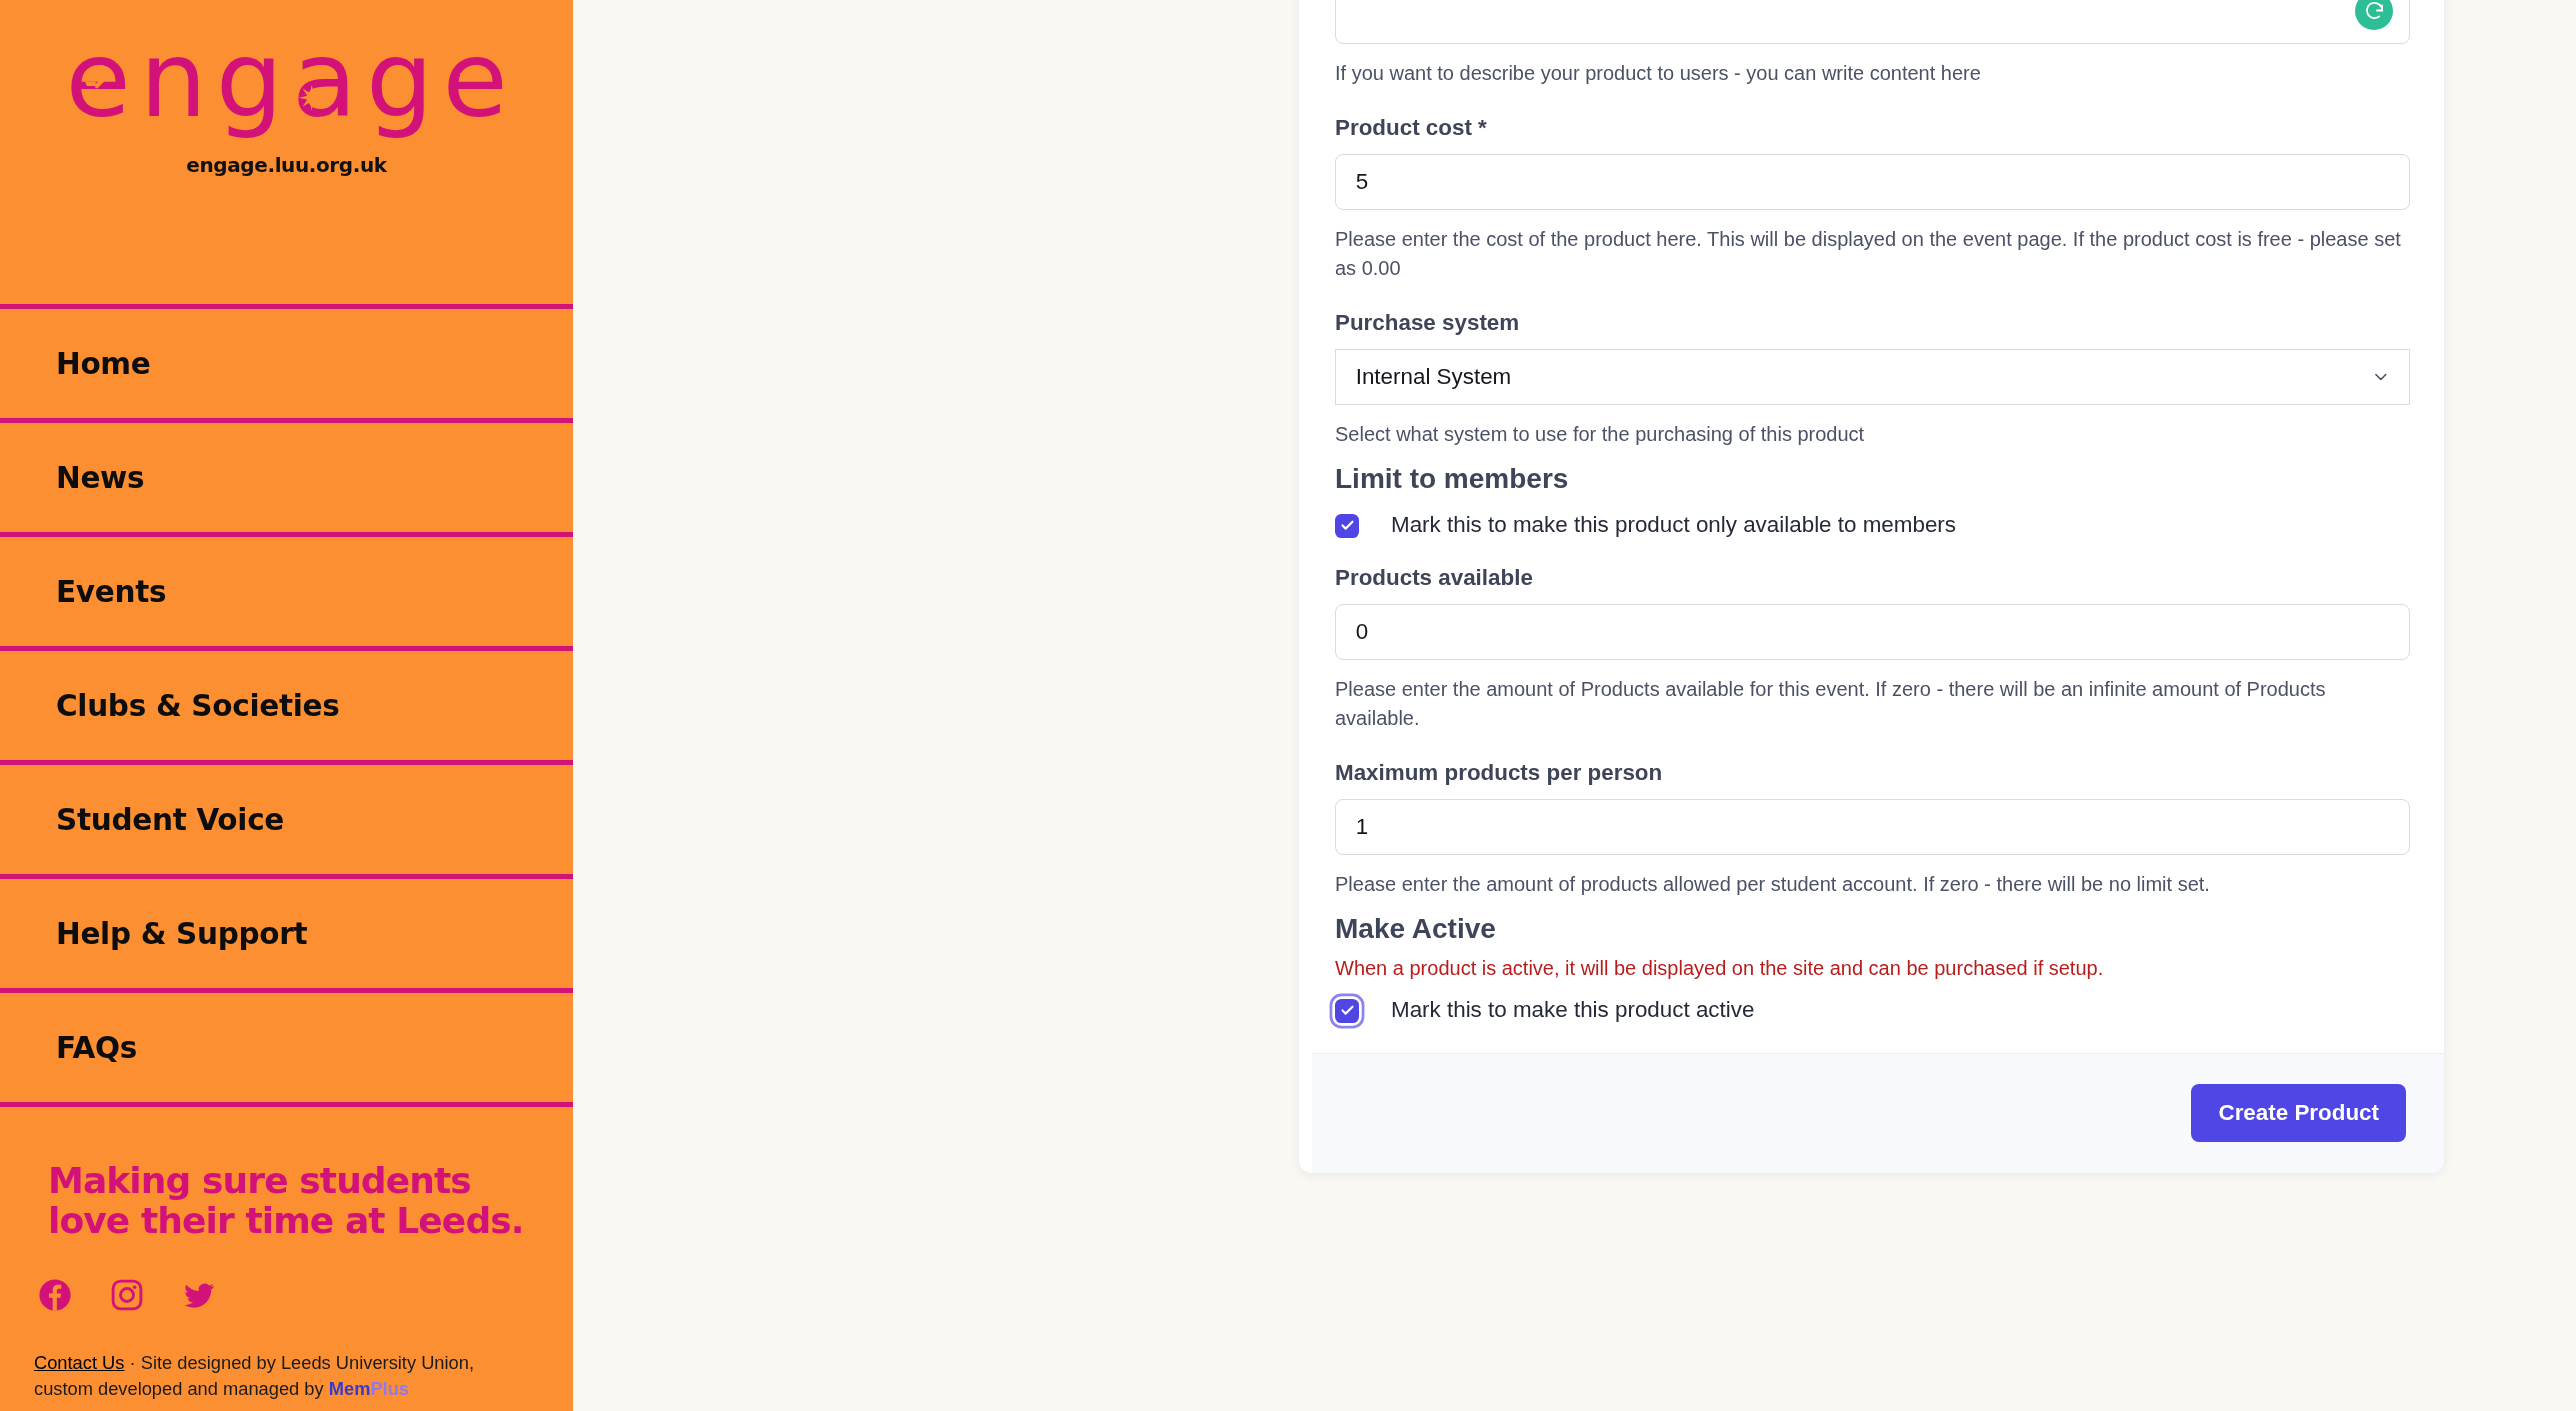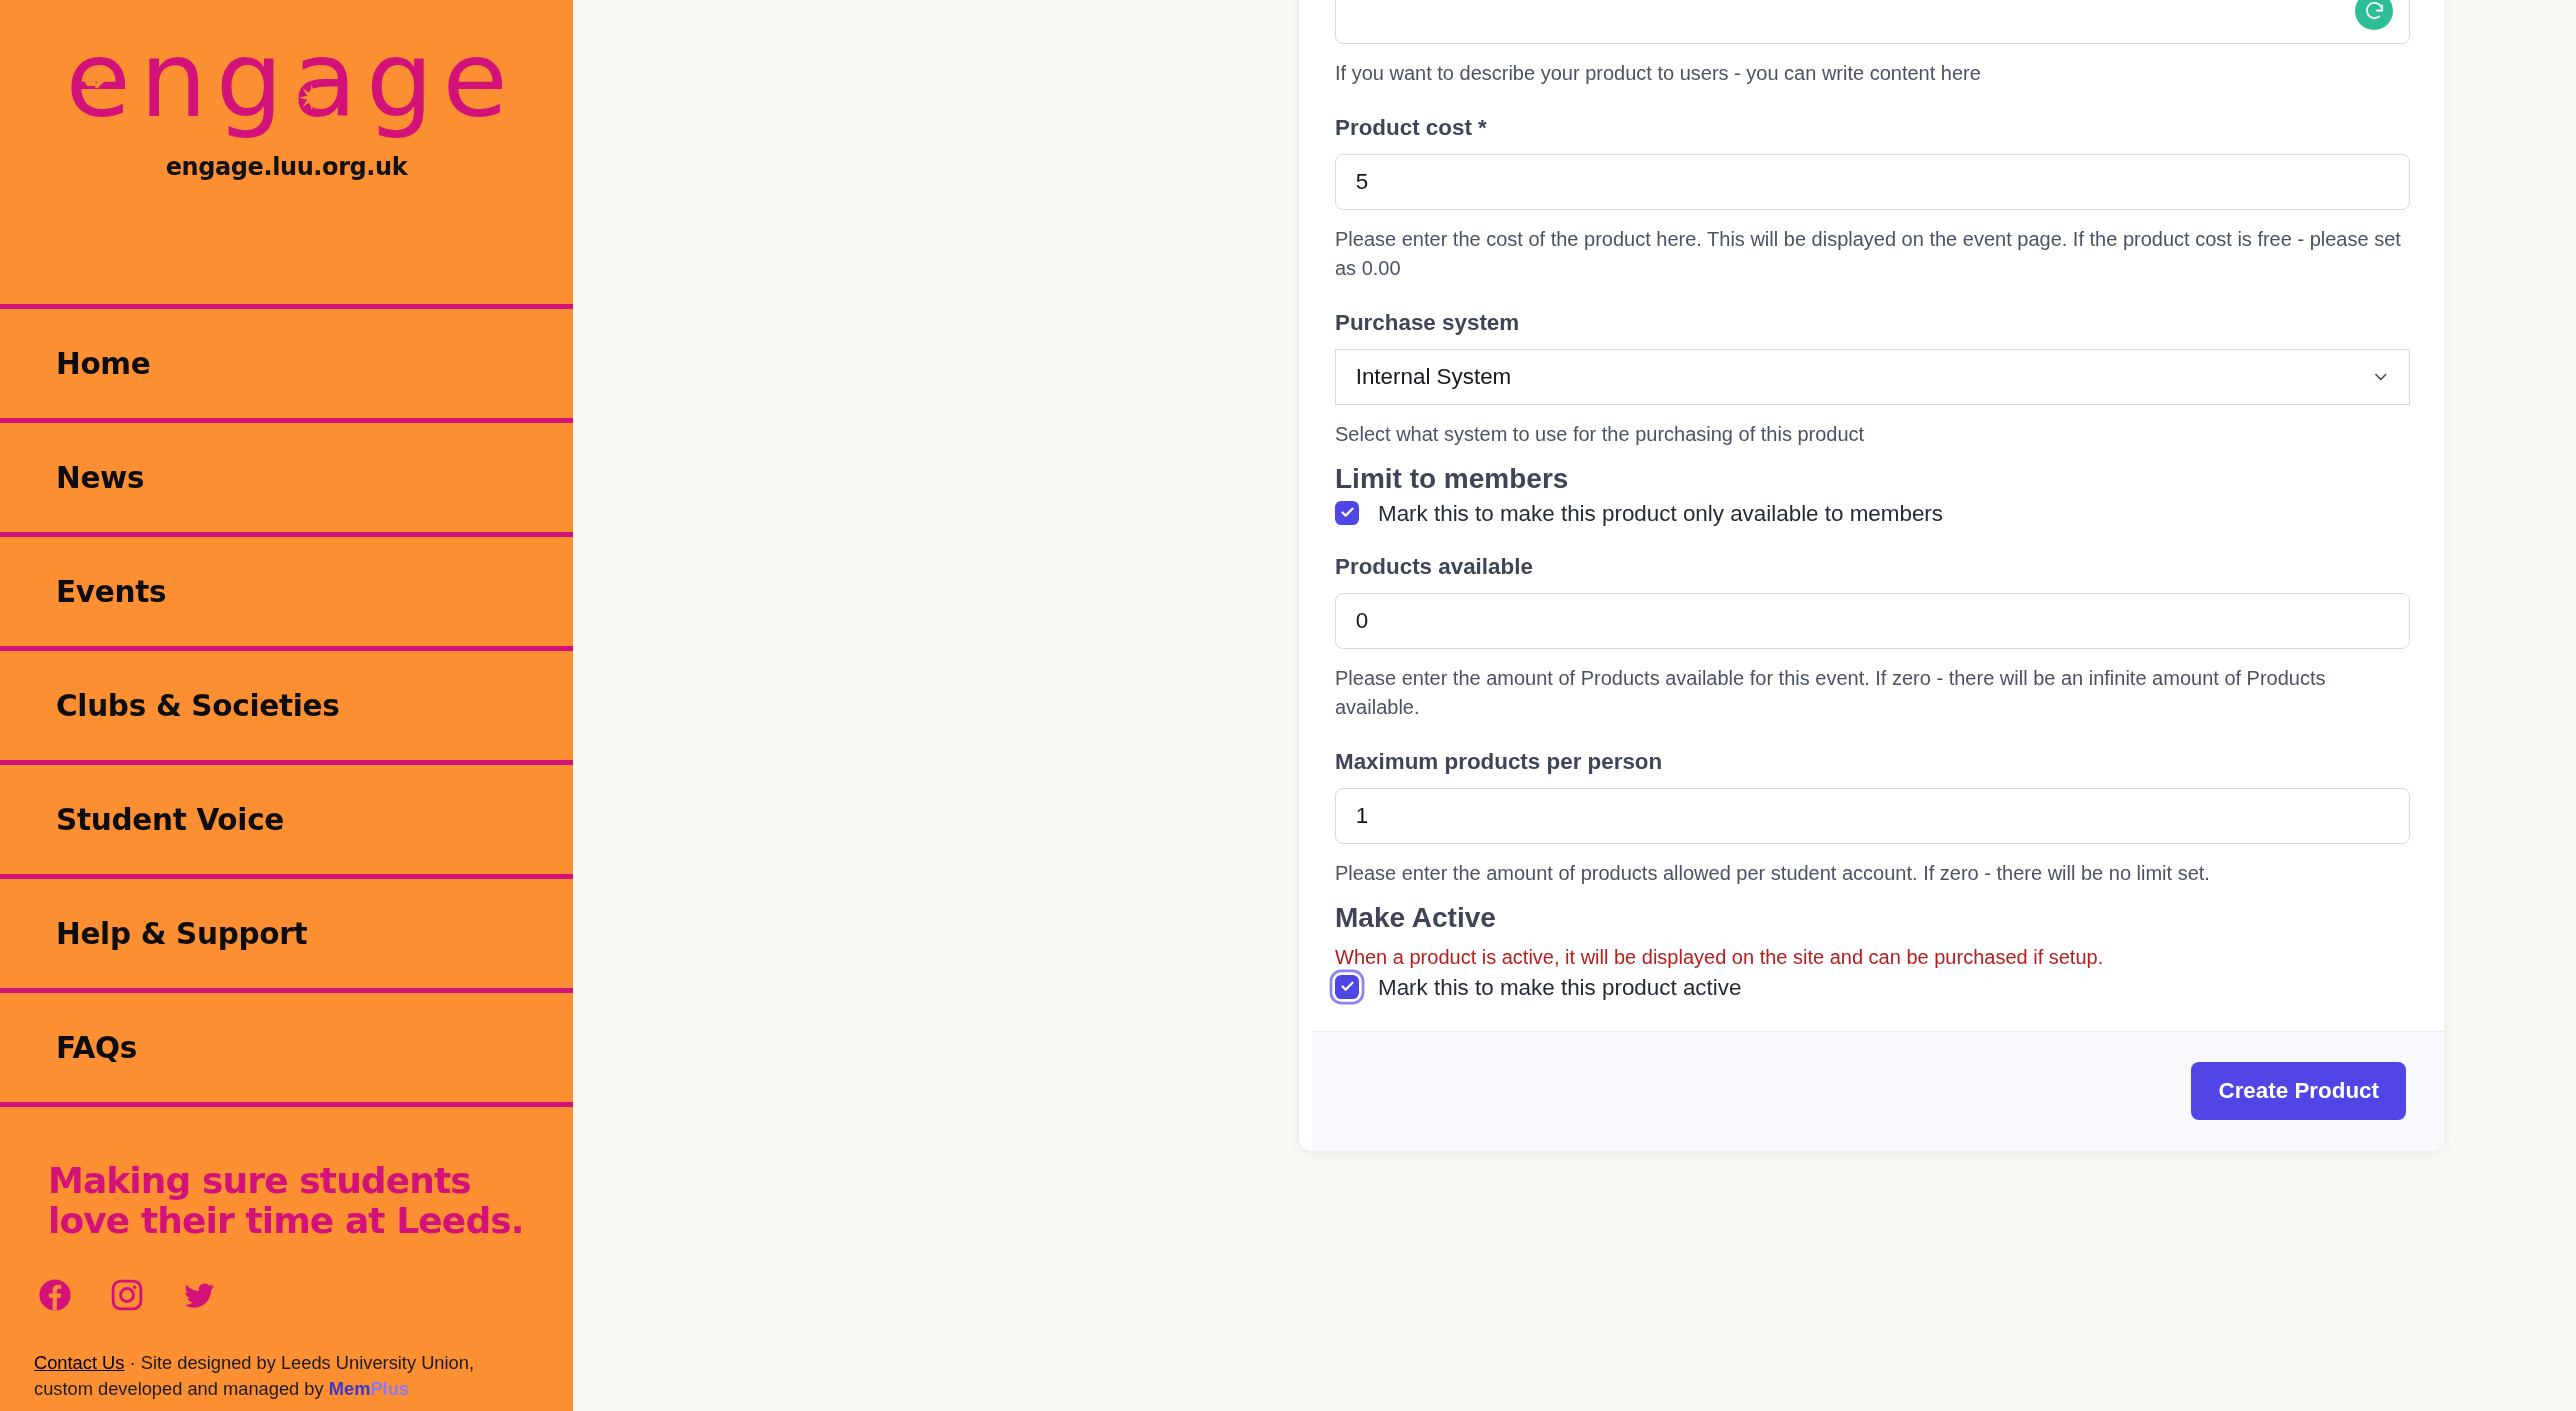--- a/index.html
+++ b/index.html
@@ -64,21 +64,21 @@
     line-height: 1;
     font-family: "DejaVu Sans", sans-serif;
   }
   .badge-e1 { left: 16px; top: 36px; }
   .badge-a  { left: 5.4px;  top: 54px; font-size: 34px; }
   .badge-e2 { left: 16px; top: 32px; }
 
   .brand-url {
     text-align: center;
     font-family: "DejaVu Sans", sans-serif;
-    font-size: 24px;
+    font-size: 20px;
     font-weight: bold;
     color: #111111;
     letter-spacing: -0.4px;
     margin-top: 19.7px;
   }
 
   .nav-list { width: 573px; }
 
   .nav-item {
     height: 114px;
@@ -242,23 +242,23 @@
   .section-head {
     font-size: 28px;
     font-weight: bold;
     color: #3e4558;
     margin-top: 14px;
     font-family: "Liberation Sans", sans-serif;
   }
 
   .check-row {
     display: flex;
-    align-items: flex-start;
-    gap: 19px;
-    margin-top: 6px;
+    align-items: flex-end;
+    gap: 32px;
+    margin-top: 17px;
     cursor: pointer;
   }
 
   .cbox {
     width: 24px; height: 24px;
     border-radius: 6.3px;
     background: #4f46e5;
     display: flex; align-items: center; justify-content: center;
     flex: none;
     cursor: pointer;

